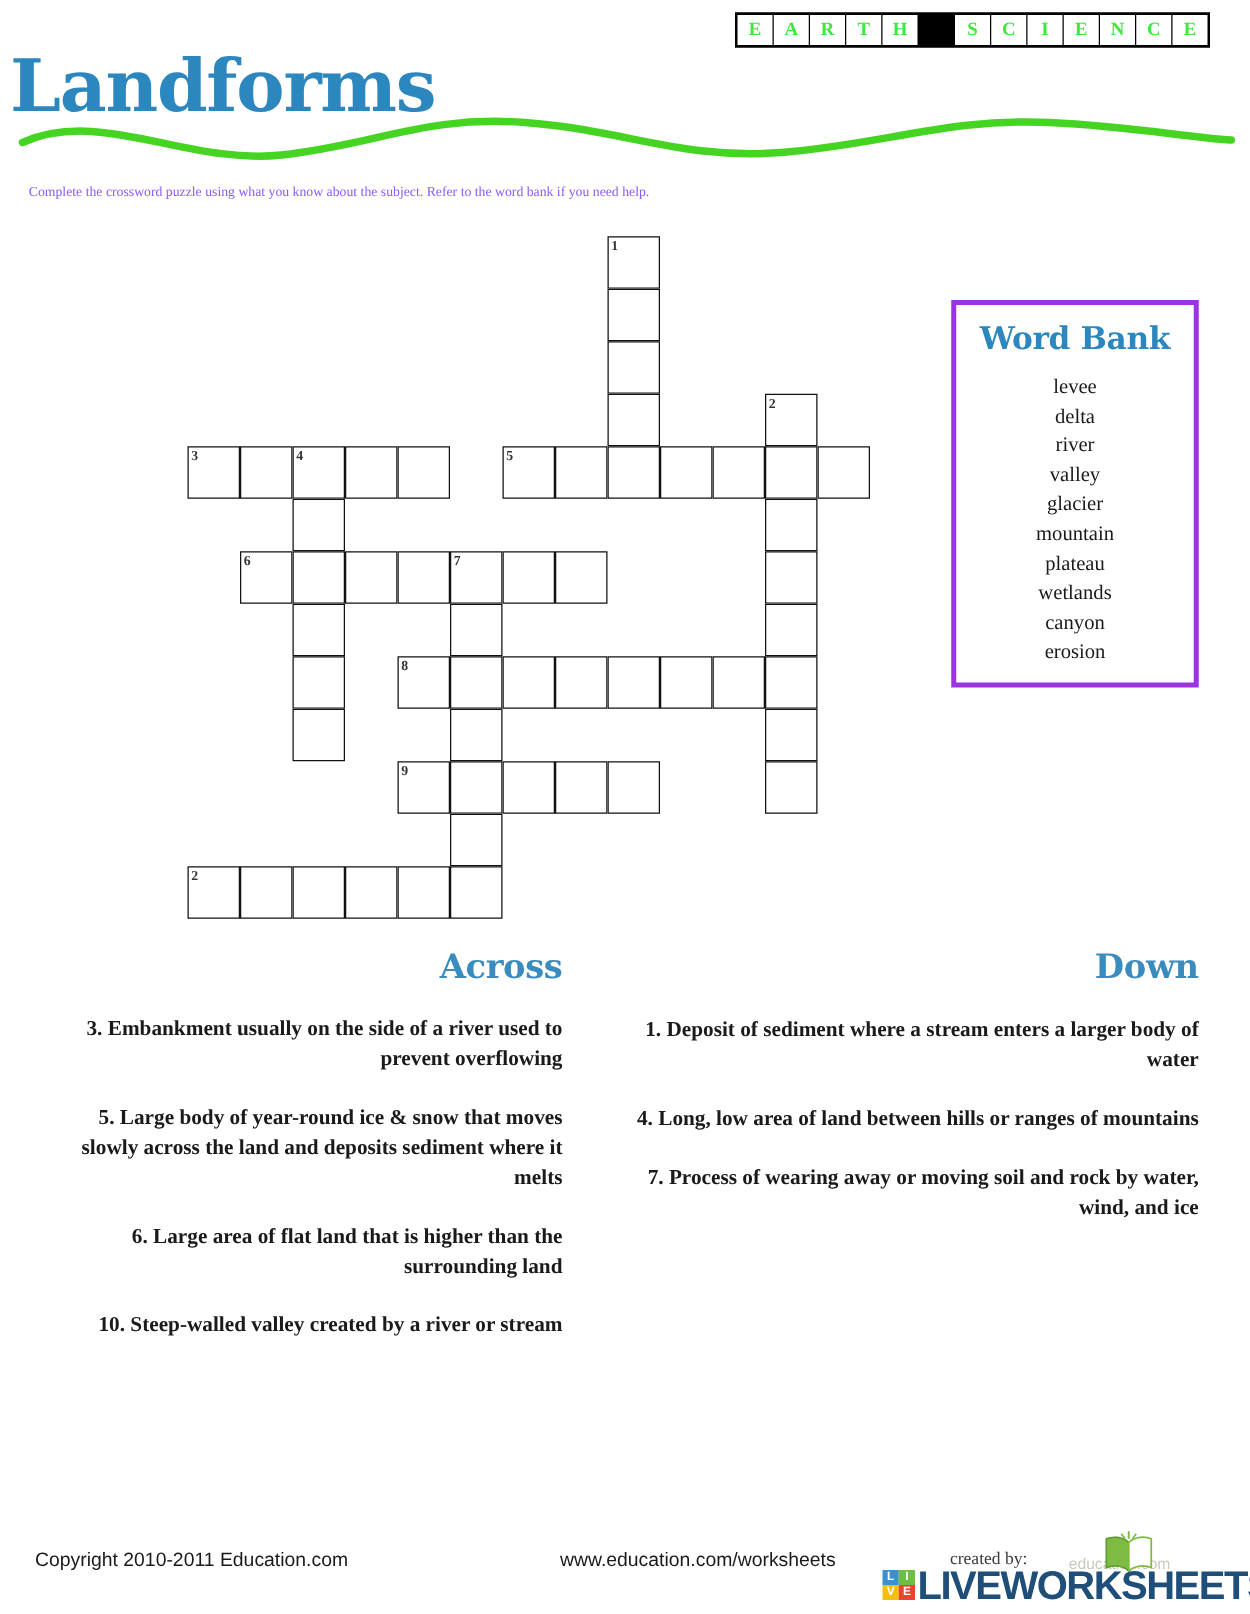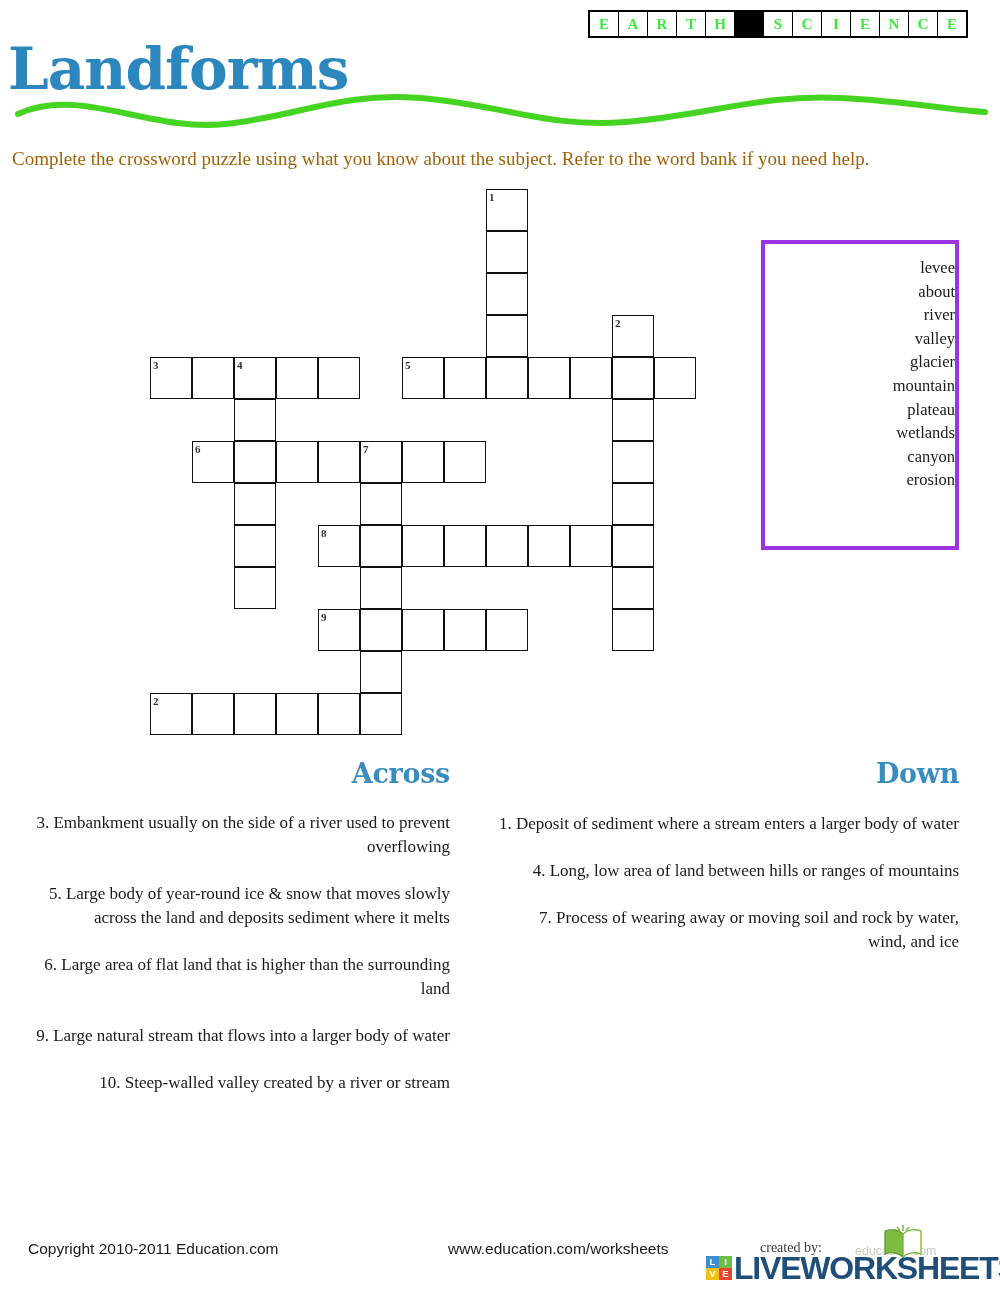--- a/index.html
+++ b/index.html
@@ -59,26 +59,26 @@
     position: absolute;
     left: 0px;
     top: 88px;
     width: 1000px;
     height: 46px;
   }
 
   
   #instructions {
     position: absolute;
-    left: 12px;
+    left: 23px;
     top: 148px;
     width: 940px;
     font-family: "Liberation Serif", serif;
-    font-size: 19px;
-    color: #a16207;
+    font-size: 11px;
+    color: #8b5cf6;
   }
 
   
   #crossword {
     position: absolute;
     left: 0px;
     top: 0px;
     width: 740px;
     height: 760px;
   }
@@ -118,21 +118,21 @@
     margin-top: 12px;
     letter-spacing: -0.3px;
   }
   #word-bank-list {
     margin-top: 12px;
     font-family: "Liberation Serif", serif;
     font-size: 16.5px;
     line-height: 23.6px;
     color: #1a1a1a;
   }
-  .wb-word { display: block; text-align: right; }
+  .wb-word { display: block; }
 
   
   .clue-col {
     position: absolute;
     top: 758px;
     text-align: right;
   }
   #across-col { left: 30px; width: 420px; }
   #down-col   { left: 497px; width: 462px; }
 
@@ -145,20 +145,21 @@
     letter-spacing: -0.3px;
   }
   #down-col .clue-heading { margin-bottom: 23px; }
 
   .clue-item {
     font-family: "Liberation Serif", serif;
     font-size: 17px;
     line-height: 24px;
     color: #1a1a1a;
     margin-bottom: 23px;
+    font-weight: bold;
   }
 
   
   #footer { position: absolute; left: 0; top: 1240px; width: 1000px; height: 50px; }
   #copyright {
     position: absolute; left: 28px; top: 0px;
     font-family: "Liberation Sans", sans-serif;
     font-size: 15.5px; color: #1a1a1a;
   }
   #footer-url {
@@ -281,41 +282,41 @@
     <div class="xw-num" style="left: 237px; top: 360px;">4</div>
     <div class="xw-num" style="left: 405px; top: 360px;">5</div>
     <div class="xw-num" style="left: 195px; top: 444px;">6</div>
     <div class="xw-num" style="left: 363px; top: 444px;">7</div>
     <div class="xw-num" style="left: 321px; top: 528px;">8</div>
     <div class="xw-num" style="left: 321px; top: 612px;">9</div>
     <div class="xw-num" style="left: 153px; top: 696px;">2</div>
   </div>
 
 <div id="word-bank">
+  <div id="word-bank-title">Word Bank</div>
   <div id="word-bank-list">
       <span class="wb-word">levee</span>
-      <span class="wb-word">about</span>
+      <span class="wb-word">delta</span>
       <span class="wb-word">river</span>
       <span class="wb-word">valley</span>
       <span class="wb-word">glacier</span>
       <span class="wb-word">mountain</span>
       <span class="wb-word">plateau</span>
       <span class="wb-word">wetlands</span>
       <span class="wb-word">canyon</span>
       <span class="wb-word">erosion</span>
     </div>
 </div>
 
 <div class="clue-col" id="across-col">
   <div class="clue-heading">Across</div>
   <div id="across-list">
       <div class="clue-item">3. Embankment usually on the side of a river used to prevent overflowing</div>
       <div class="clue-item">5. Large body of year-round ice &amp; snow that moves slowly across the land and deposits sediment where it melts</div>
       <div class="clue-item">6. Large area of flat land that is higher than the surrounding land</div>
-      <div class="clue-item">9. Large natural stream that flows into a larger body of water</div>
       <div class="clue-item">10. Steep-walled valley created by a river or stream</div>
     </div>
 </div>
 
 <div class="clue-col" id="down-col">
   <div class="clue-heading">Down</div>
   <div id="down-list">
       <div class="clue-item">1. Deposit of sediment where a stream enters a larger body of water</div>
       <div class="clue-item">4. Long, low area of land between hills or ranges of mountains</div>
       <div class="clue-item">7. Process of wearing away or moving soil and rock by water, wind, and ice</div>

